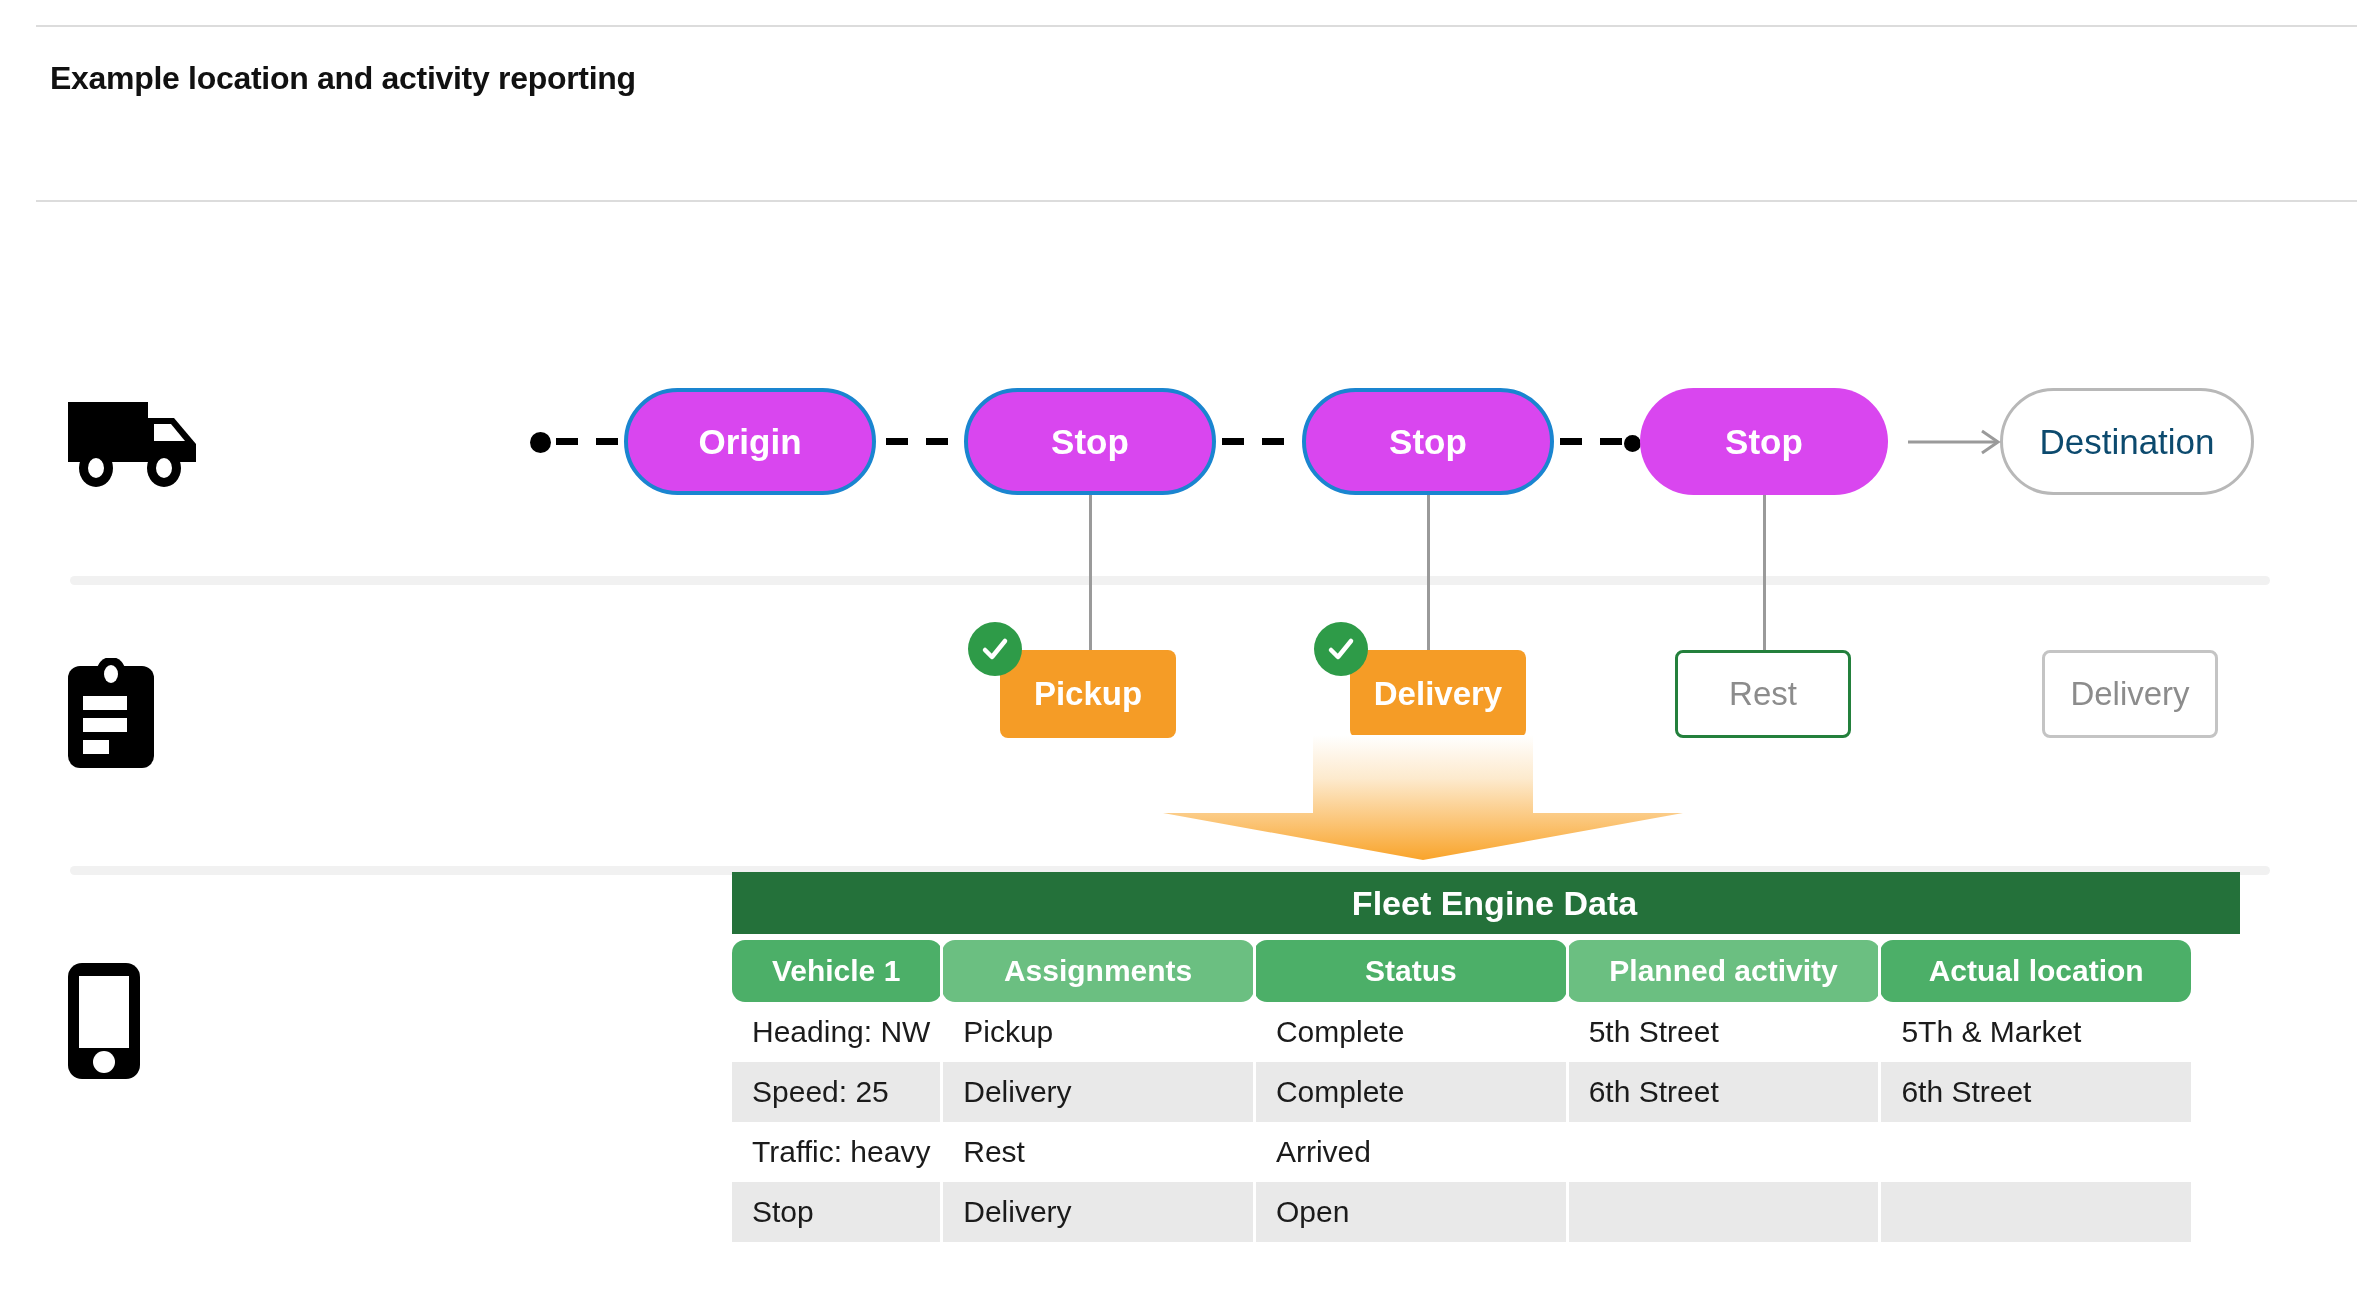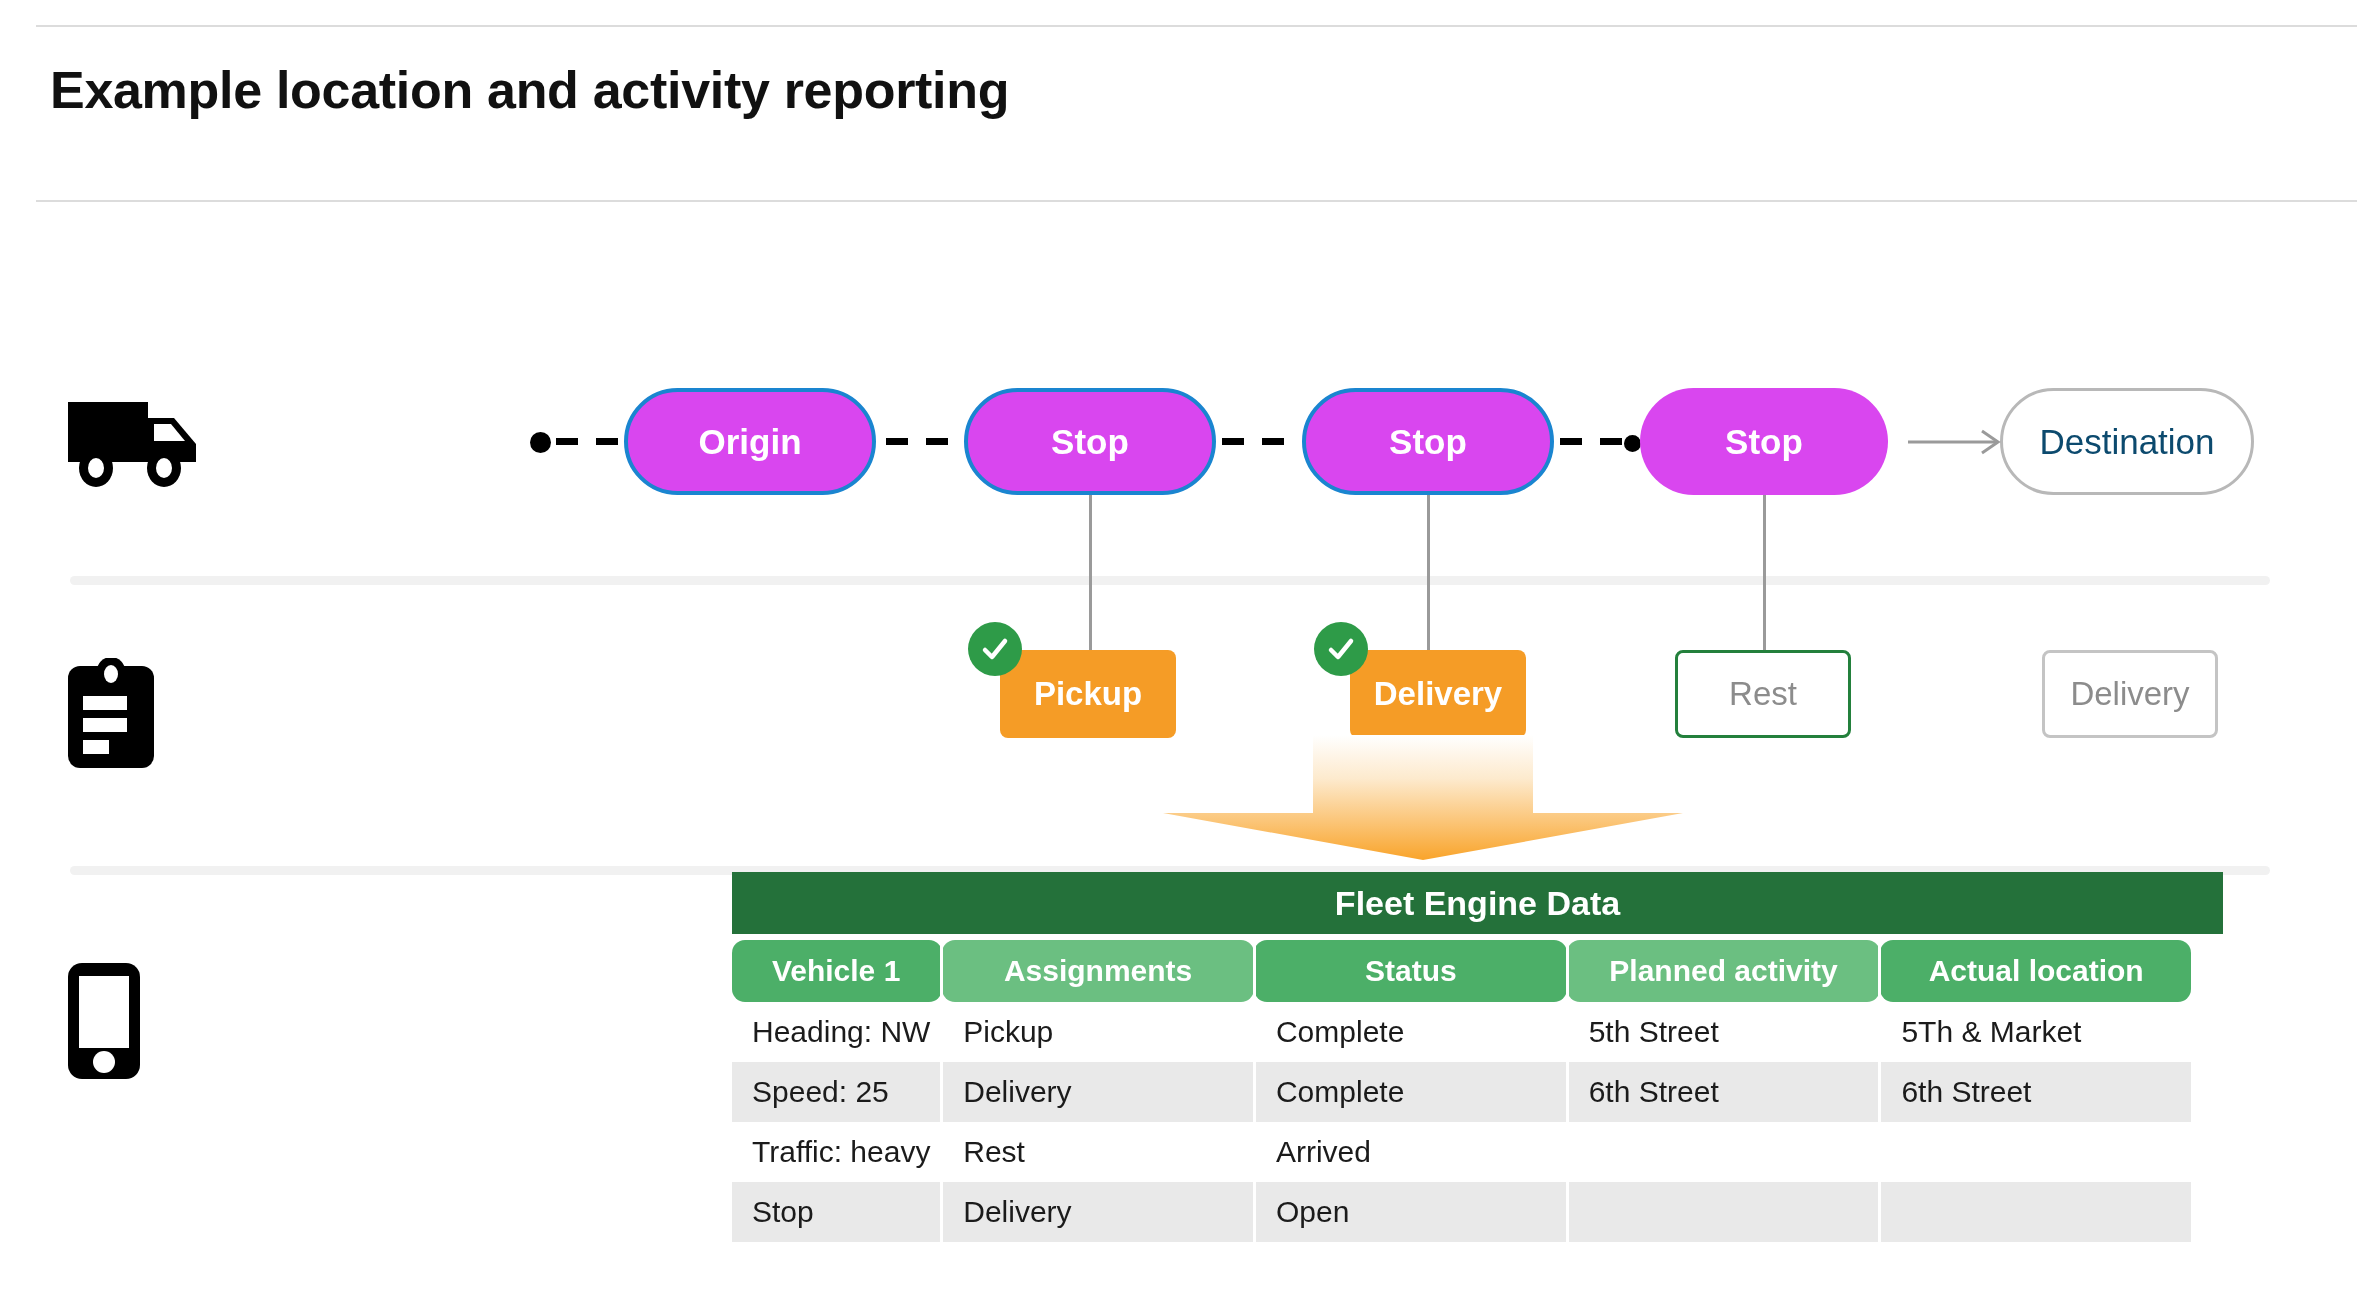--- a/index.html
+++ b/index.html
@@ -26,21 +26,21 @@
     left: 36px;
     top: 25px;
     width: 2321px;
     height: 2px;
     background: #dcdcdc;
   }
   .page-title {
     position: absolute;
     left: 50px;
     top: 60px;
-    font-size: 52px;
+    font-size: 32px;
     font-weight: 700;
     color: #111111;
     letter-spacing: -0.3px;
     white-space: nowrap;
     text-align: right;
   }
   .title-rule {
     position: absolute;
     left: 36px;
     top: 200px;
@@ -183,20 +183,21 @@
     top: 872px;
     width: 1491px;
     height: 62px;
     background: #24713A;
     color: #ffffff;
     font-size: 34px;
     font-weight: 700;
     display: flex;
     align-items: center;
     justify-content: center;
+    padding-left: 17px;
   }
   .data-table {
     position: absolute;
     left: 732px;
     top: 940px;
     border-collapse: collapse;
     table-layout: fixed;
     width: 1459px;
   }
   .data-table th {

